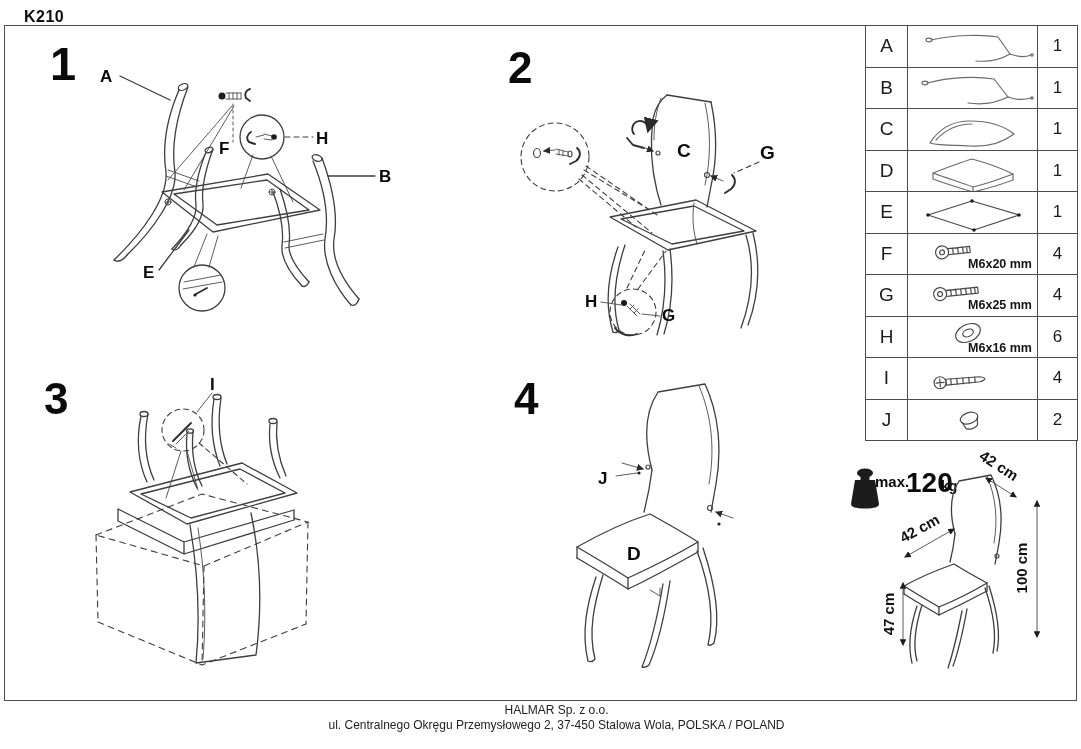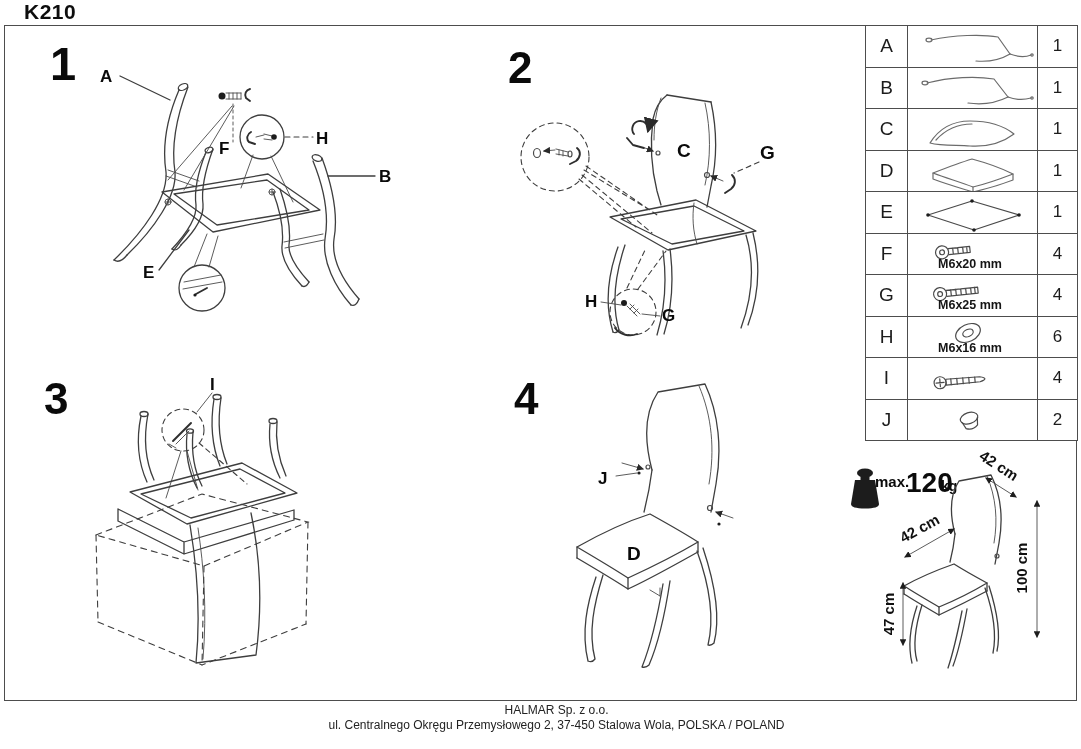--- a/index.html
+++ b/index.html
@@ -1,20 +1,20 @@
 <!DOCTYPE html>
 <html><head>
 <meta charset="utf-8">
 <style>
   * { margin:0; padding:0; box-sizing:border-box; }
   html,body { width:1081px; height:749px; background:#fff; overflow:hidden;
               font-family:"Liberation Sans", sans-serif; }
   .page { position:absolute; left:0; top:0; width:1081px; height:749px; background:#fff; }
 
-  .doc-title { position:absolute; left:24px; top:0px; font-size:21px; font-weight:bold;
+  .doc-title { position:absolute; left:24px; top:8px; font-size:16px; font-weight:bold;
                color:#0d0d0d; letter-spacing:.5px; }
 
   .main-box { position:absolute; left:4px; top:25px; width:1073px; height:676px;
               border:1.4px solid #4d4d4d; background:#fff; }
 
   svg.diagram { position:absolute; overflow:visible; }
   #svg-step1 { left:10px;  top:30px;  }
   #svg-step2 { left:480px; top:45px;  }
   #svg-step3 { left:40px;  top:372px; }
   #svg-step4 { left:500px; top:372px; }
@@ -37,21 +37,21 @@
   .parts-table { position:absolute; left:865px; top:25px; border-collapse:collapse;
                  background:#fff; table-layout:fixed; }
   .parts-table td { border:1.4px solid #4d4d4d; text-align:center; vertical-align:middle;
                     background:#fff; overflow:hidden; }
   .parts-table tr { height:41.5px; }
   .c-letter { width:42px;  font-size:19px; color:#1c1c1c; }
   .c-icon   { width:130px; }
   .c-qty    { width:40px;  font-size:17px; color:#1c1c1c; }
   .icon-wrap { display:flex; flex-direction:column; align-items:center; justify-content:center; }
   .size-label { font-size:12.5px; font-weight:bold; color:#151515; line-height:11px;
-                width:100%; text-align:center; padding-right:5px; margin-top:-3px; }
+                width:100%; text-align:right; padding-right:5px; margin-top:-3px; }
   .pico { stroke:#6b6b6b; fill:none; stroke-width:1.2; stroke-linecap:round; stroke-linejoin:round; }
   .hico { stroke:#4a4a4a; fill:none; stroke-width:1.2; stroke-linecap:round; stroke-linejoin:round; }
 
   .footer { position:absolute; left:0; top:703px; width:1081px; text-align:center;
             font-size:12px; line-height:15px; color:#232323;margin-left:16px; }
 </style>
 </head>
 <body>
 
 <div class="page">

